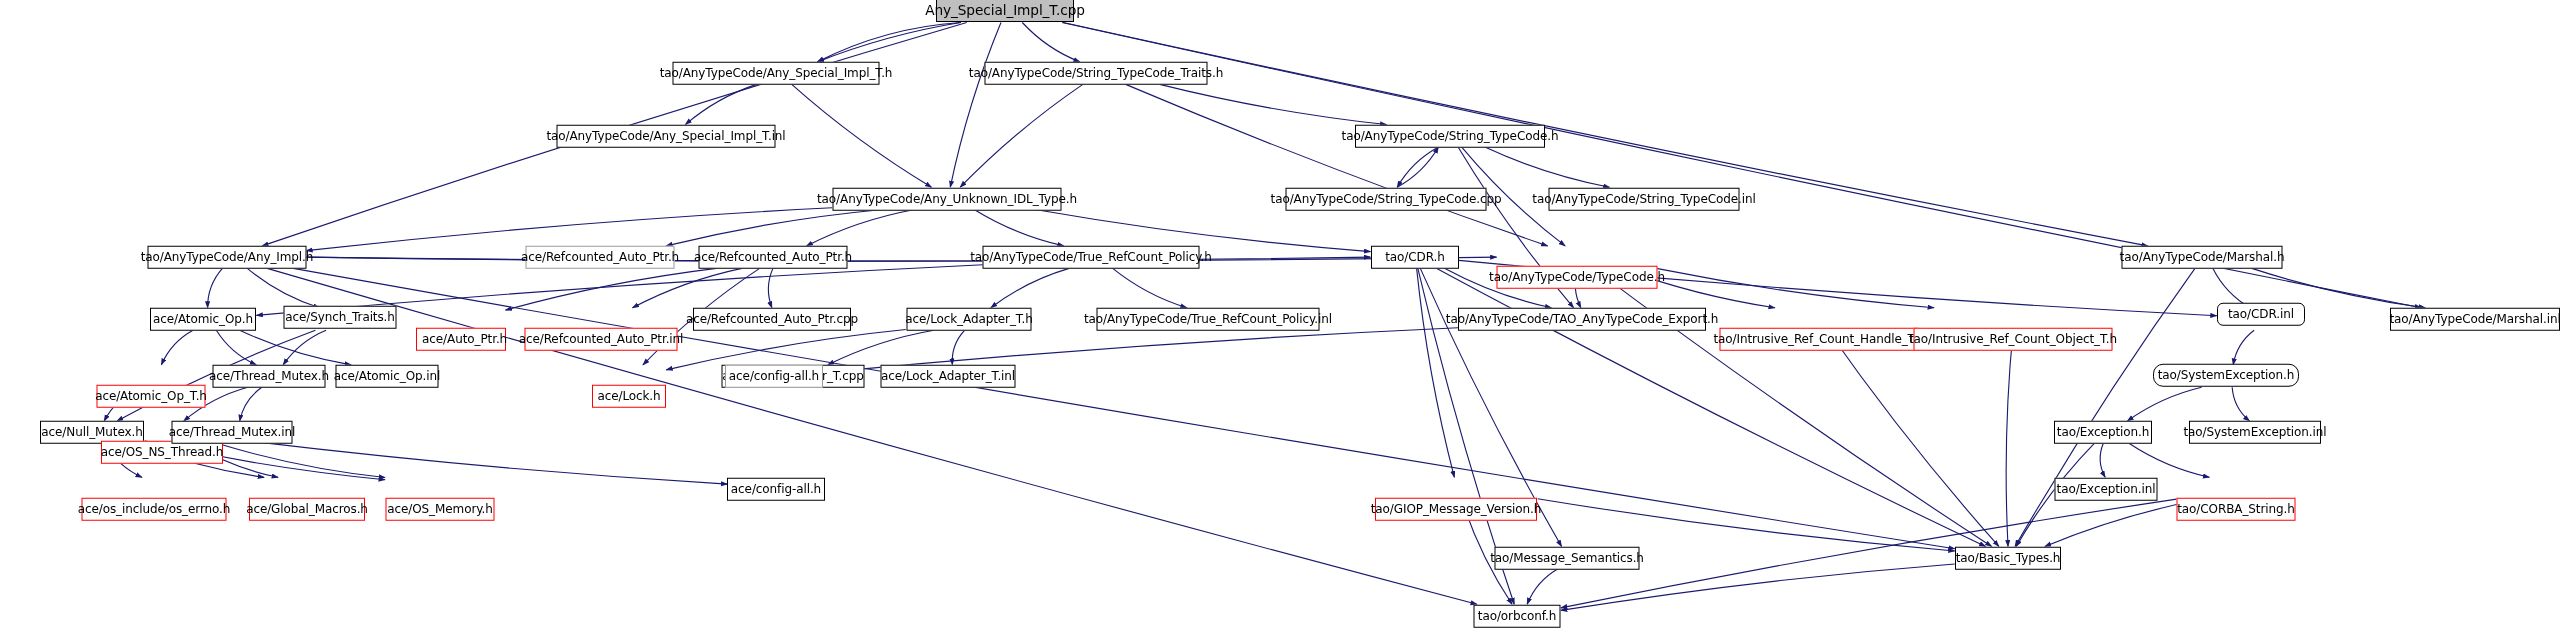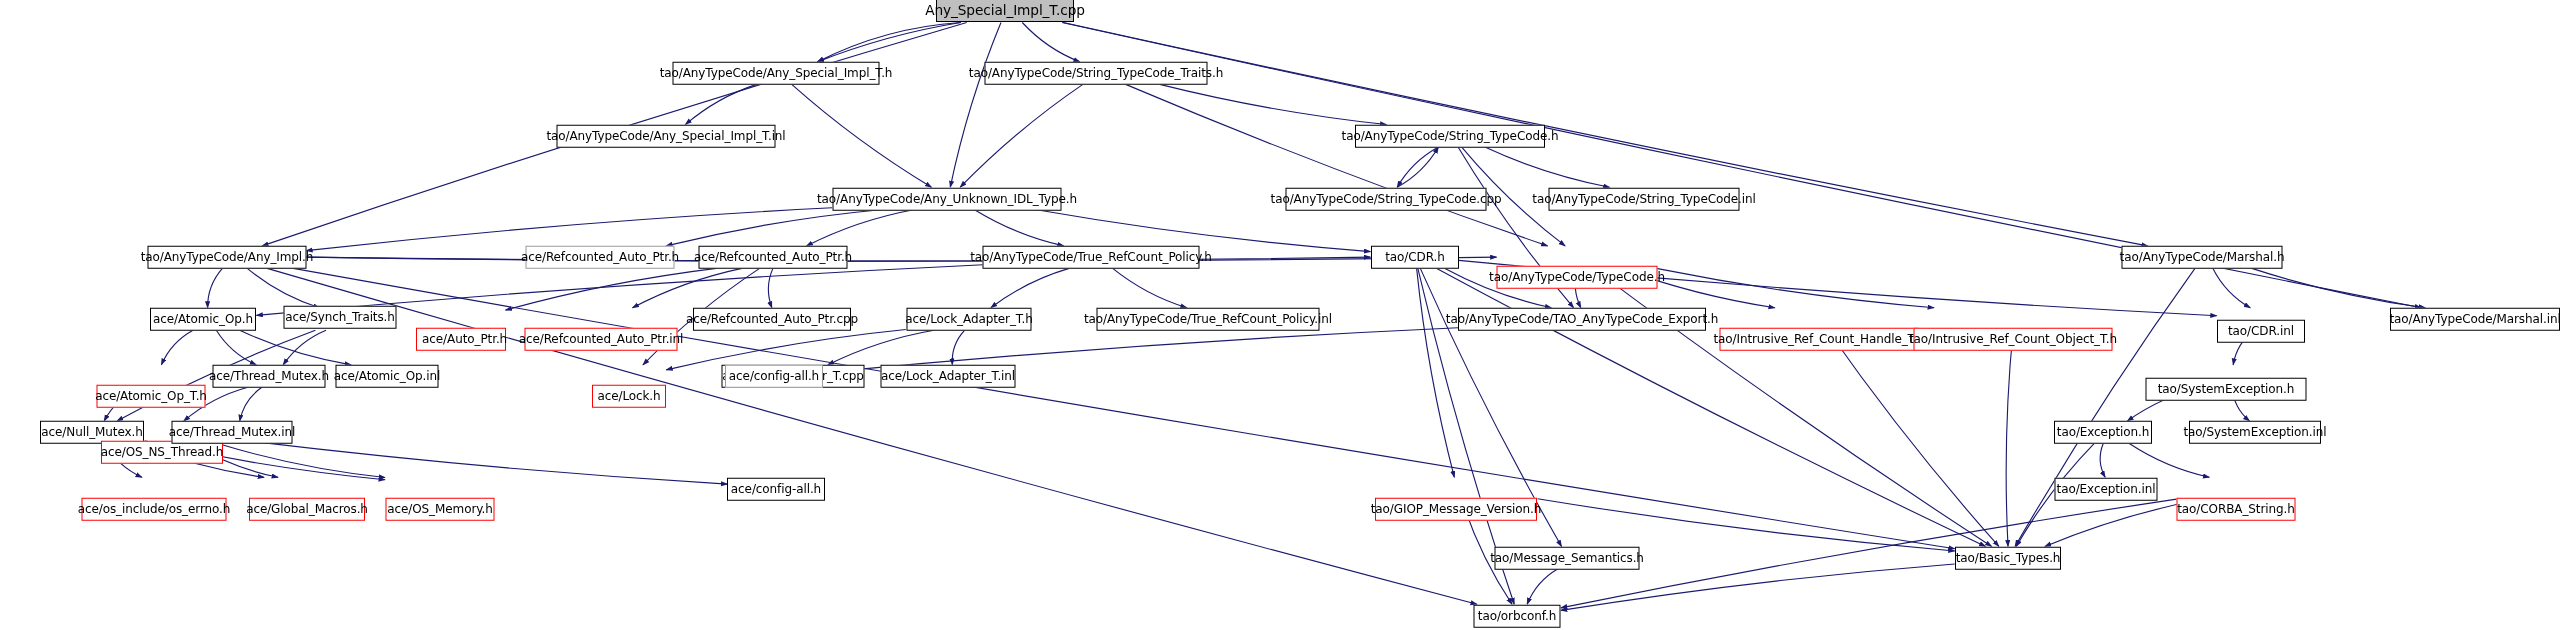--- a/index.html
+++ b/index.html
@@ -202,21 +202,21 @@
       </div>
       <div class="node" style="left: 1582px; top: 319px; width: 248px;">
         <span>tao/AnyTypeCode/TAO_AnyTypeCode_Export.h</span>
       </div>
       <div class="node red" style="left: 1819px; top: 319px; width: 199px;">
         <span>tao/Intrusive_Ref_Count_Handle_T.h</span>
       </div>
       <div class="node red" style="left: 2013px; top: 319px; width: 199px;">
         <span>tao/Intrusive_Ref_Count_Object_T.h</span>
       </div>
-      <div class="node" style="left: 2261px; top: 331px; width: 88px;">
+      <div class="node" style="left: 2261px; top: 314px; width: 88px; border-radius: 6px;">
         <span>tao/CDR.inl</span>
       </div>
       <div class="node" style="left: 2475px; top: 319px; width: 170px;">
         <span>tao/AnyTypeCode/Marshal.inl</span>
       </div>
       <div class="node red" style="left: 151px; top: 376px; width: 109px;">
         <span>ace/Atomic_Op_T.h</span>
       </div>
       <div class="node" style="left: 269px; top: 376px; width: 113px;">
         <span>ace/Thread_Mutex.h</span>
@@ -226,21 +226,21 @@
       </div>
       <div class="node red" style="left: 629px; top: 376px; width: 74px;">
         <span>ace/Lock.h</span>
       </div>
       <div class="node" style="left: 793px; top: 376px; width: 143px;">
         <span>ace/Lock_Adapter_T.cpp</span>
       </div>
       <div class="node" style="left: 948px; top: 376px; width: 135px;">
         <span>ace/Lock_Adapter_T.inl</span>
       </div>
-      <div class="node" style="left: 2226px; top: 389px; width: 161px;">
+      <div class="node" style="left: 2226px; top: 375px; width: 146px; border-radius: 10px;">
         <span>tao/SystemException.h</span>
       </div>
       <div class="node" style="left: 92px; top: 432px; width: 104px;">
         <span>ace/Null_Mutex.h</span>
       </div>
       <div class="node red" style="left: 162px; top: 432px; width: 122px;">
         <span>ace/OS_NS_Thread.h</span>
       </div>
       <div class="node" style="left: 232px; top: 432px; width: 121px;">
         <span>ace/Thread_Mutex.inl</span>

